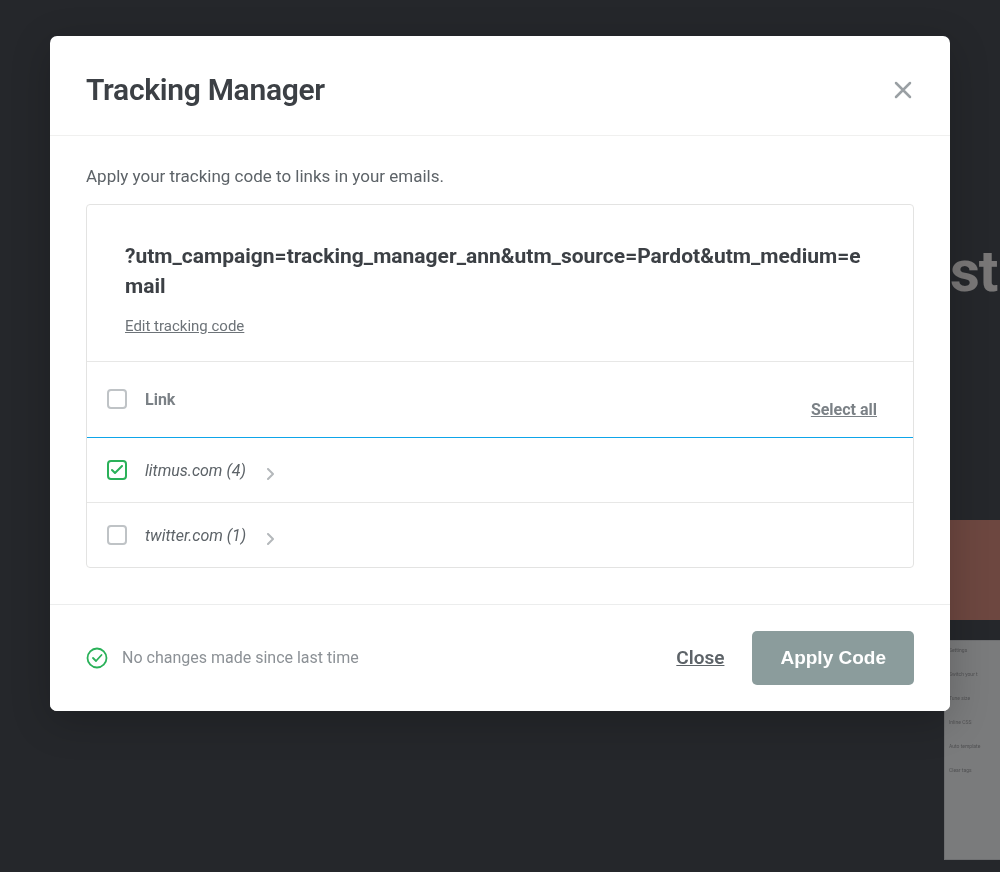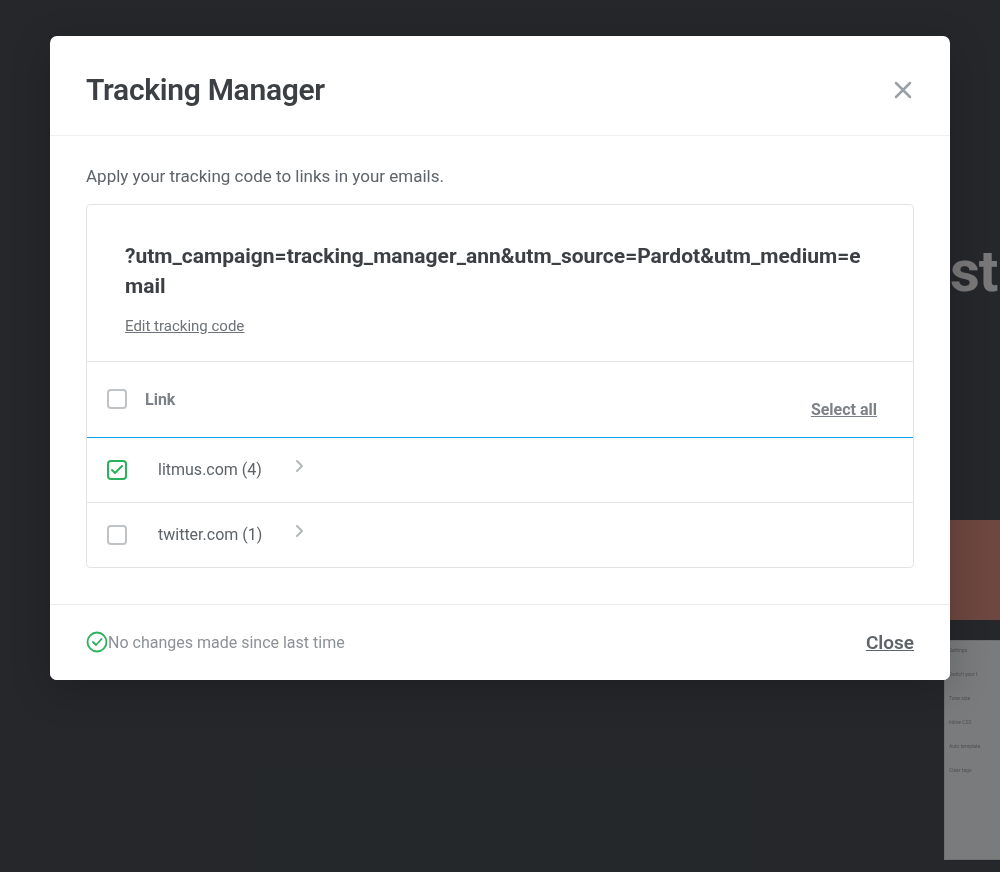--- a/index.html
+++ b/index.html
@@ -153,24 +153,25 @@
     .select-all {
       font-size: 16px;
       font-weight: 700;
       color: #7b8186;
       text-decoration: underline;
       cursor: pointer;
       margin-top: 20px;
     }
     .row {
       display: flex;
-      align-items: flex-start;
-      gap: 31px;
+      align-items: flex-end;
+      gap: 18px;
       padding: 22px 20px;
       border-bottom: 1px solid #e7e7e6;
+      font-style: italic;
     }
     .row:last-child { border-bottom: none; }
     .checkbox {
       width: 20px;
       height: 20px;
       border: 2px solid #bfc3c6;
       border-radius: 4px;
       display: flex;
       align-items: center;
       justify-content: center;
@@ -195,20 +196,21 @@
       display: flex;
       align-items: center;
       justify-content: space-between;
       padding: 26px 36px;
       border-top: 1px solid #eceded;
       background: #fff;
     }
     .status {
       display: flex;
       align-items: center;
+      gap: 14px;
     }
     .status-ring {
       width: 22px;
       height: 22px;
       display: flex;
       align-items: center;
       justify-content: center;
     }
     .status-text {
       font-size: 16px;
@@ -354,16 +356,17 @@
       <span class="status-ring">
         <svg width="22" height="22" viewBox="0 0 22 22">
           <circle cx="11" cy="11" r="9.5" stroke="#2ab159" stroke-width="1.8" fill="none"></circle>
           <path d="M7 11 L10 14 L15.5 8" stroke="#2ab159" stroke-width="1.8" fill="none" stroke-linecap="round" stroke-linejoin="round"></path>
         </svg>
       </span>
       <span class="status-text">No changes made since last time</span>
     </div>
     <div class="footer-actions">
       <span class="close-link">Close</span>
+      <button class="apply-btn">Apply Code</button>
     </div>
   </div>
 
 </div>
 
 </body></html>

